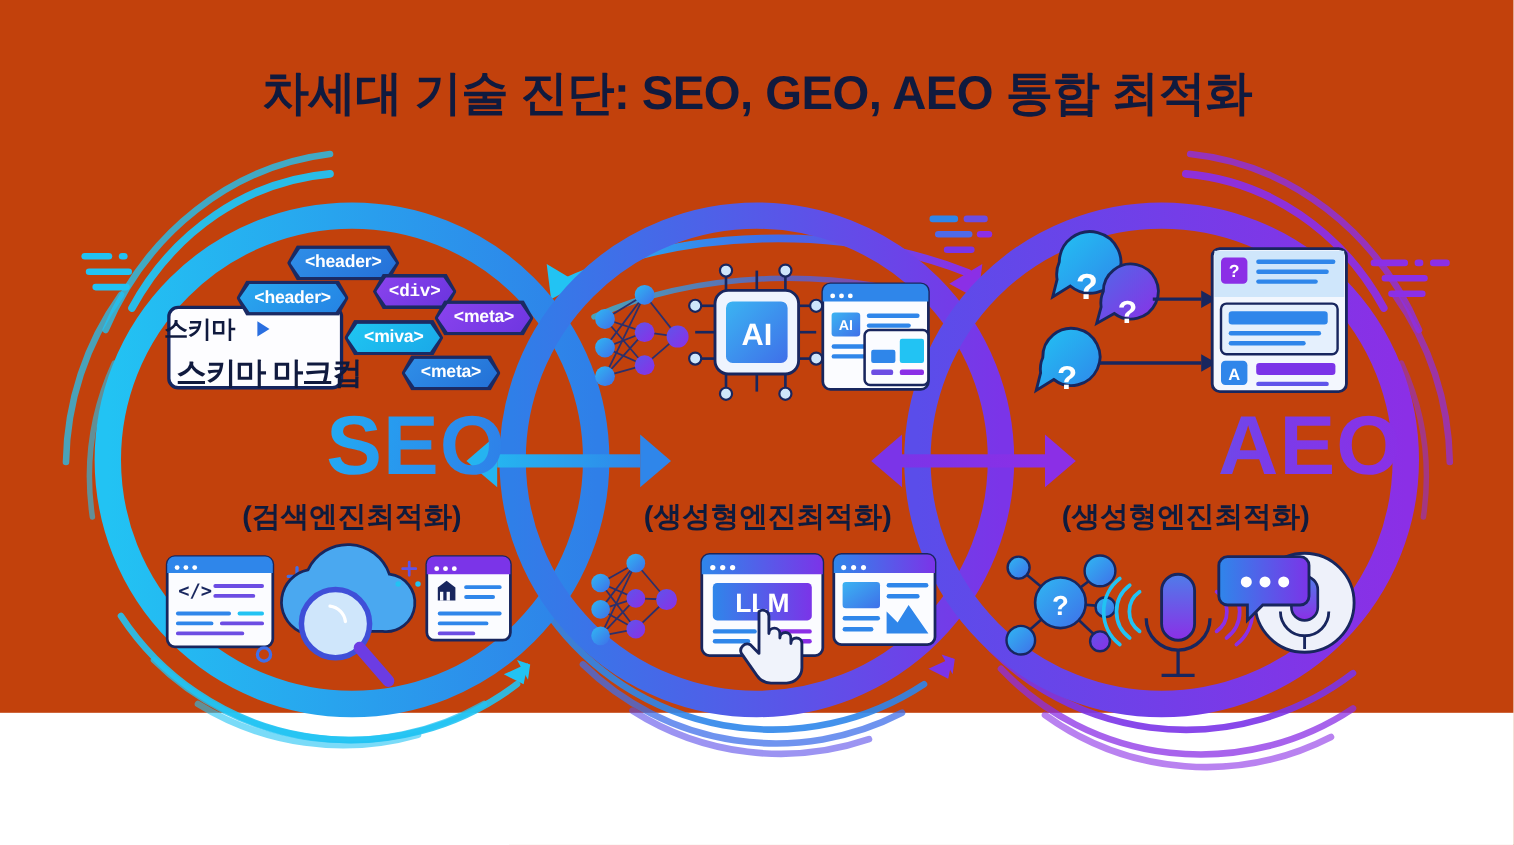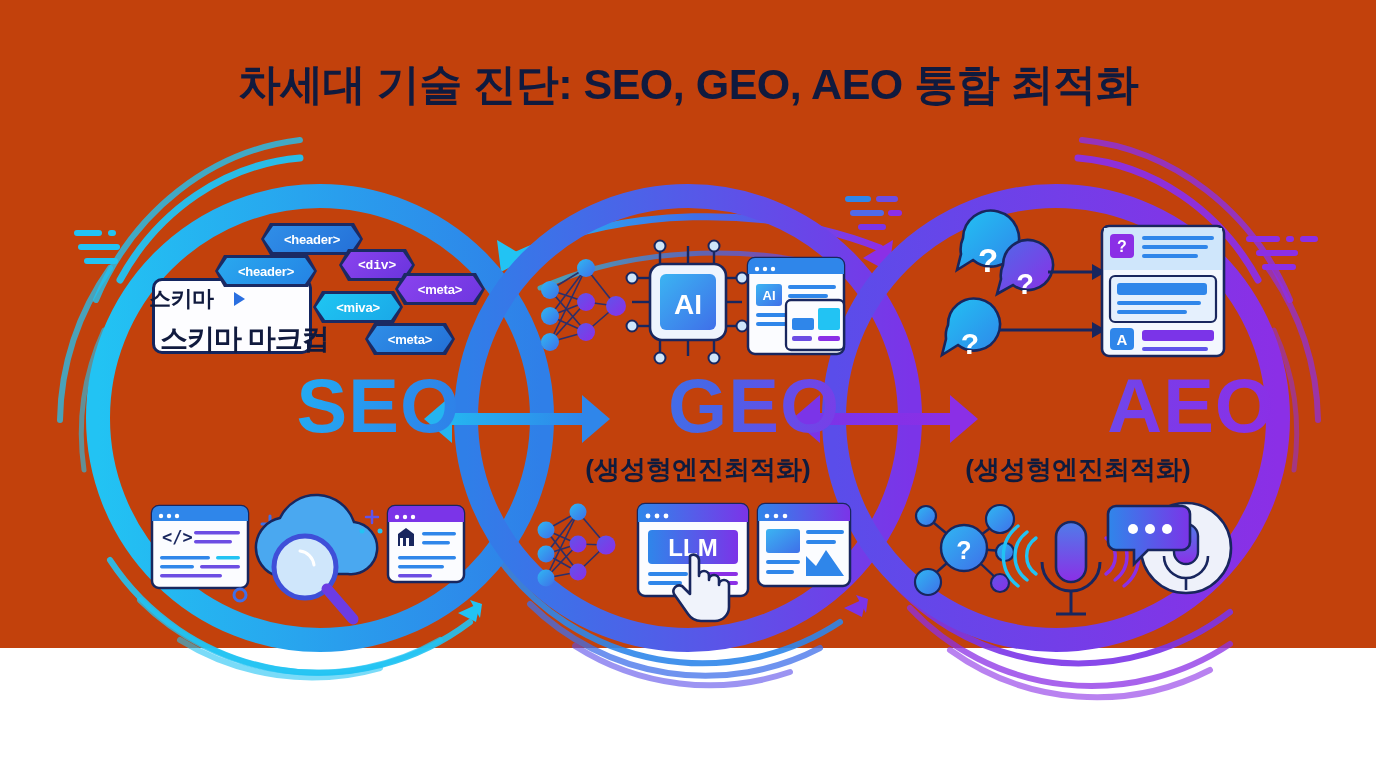--- a/index.html
+++ b/index.html
@@ -62,21 +62,21 @@
   }
   .schema-l2 {
     position:absolute; left:160px; top:320px;
     font-size:28px; font-weight:700; color:#101a3e; letter-spacing:-1px;
     white-space:nowrap;
   }
 
   
   .hex {
     position:absolute; display:flex; align-items:center; justify-content:center;
-    color:#fff; font-size:13px; font-weight:600; letter-spacing:-0.2px;
+    color:#fff; font-size:16px; font-weight:600; letter-spacing:-0.2px;
     clip-path: polygon(9px 0, calc(100% - 9px) 0, 100% 50%, calc(100% - 9px) 100%, 9px 100%, 0 50%);
     white-space:nowrap;
   }
   .hex-ring {
     position:absolute;
     clip-path: polygon(9px 0, calc(100% - 9px) 0, 100% 50%, calc(100% - 9px) 100%, 9px 100%, 0 50%);
     background:#1b2a63;
   }
 </style>
 </head>
@@ -482,22 +482,22 @@
       <rect x="1262" y="264" width="34" height="6" rx="3"></rect>
     </g>
 
     <g stroke="#14255e" stroke-width="3" fill="none">
       <line x1="252" y1="282" x2="252" y2="336"></line>
       <path d="M164 330 l -8 10 l 8 10" stroke-width="3"></path>
     </g>
   </svg>
 
   <div class="acro acro-seo">SEO</div>
-
-  <div class="acro acro-geo">GEO</div>
+  <div class="sub  sub-seo">(검색엔진최적화)</div>
+
   <div class="sub  sub-geo">(생성형엔진최적화)</div>
 
   <div class="acro acro-aeo">AEO</div>
   <div class="sub  sub-aeo">(생성형엔진최적화)</div>
 
   <div class="schema-box"></div>
   <div class="schema-l1">스키마</div>
   <div class="schema-tri"></div>
   <div class="schema-l2">스키마 마크컵</div>
 

